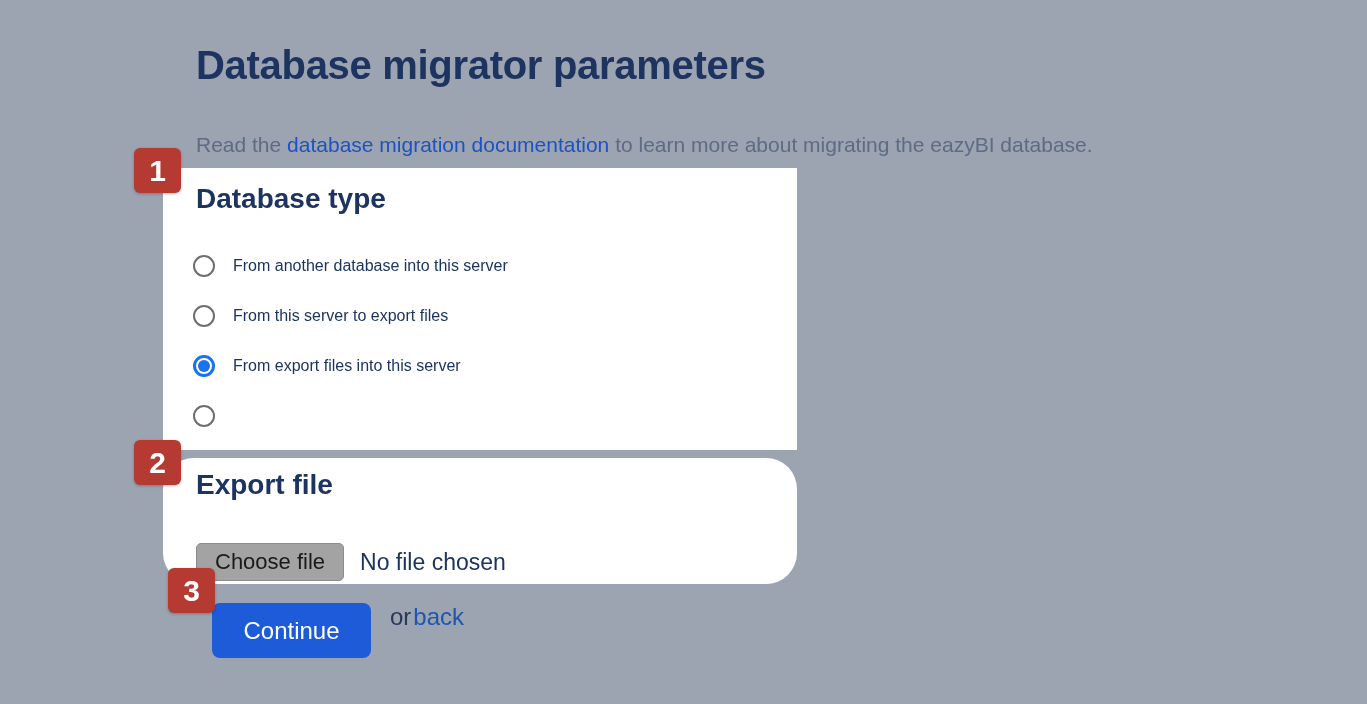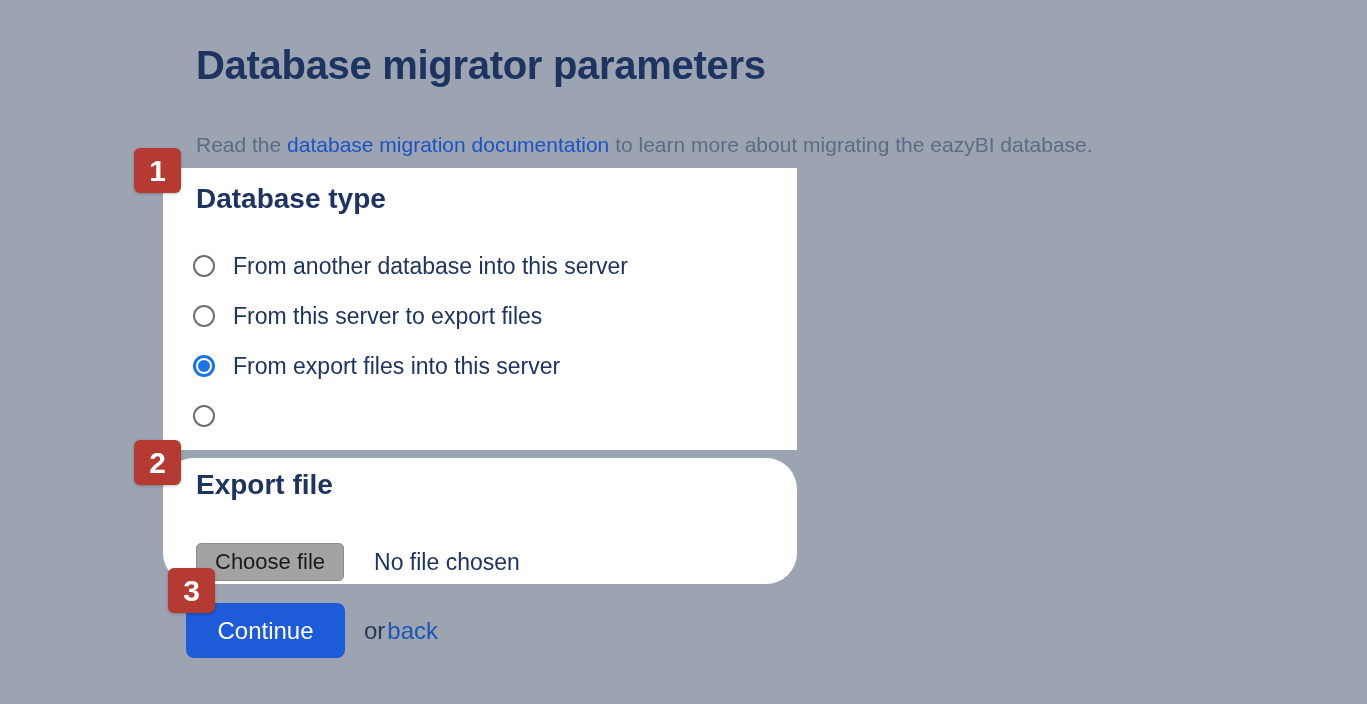--- a/index.html
+++ b/index.html
@@ -87,21 +87,21 @@
     content: "";
     position: absolute;
     left: 50%; top: 50%;
     width: 12px; height: 12px;
     margin: -6px 0 0 -6px;
     border-radius: 50%;
     background: #1a73e8;
   }
   .radio-label {
     margin-left: 18px;
-    font-size: 23px;
+    font-size: 16px;
     color: #1d3461;
   }
 
   
   .file-row {
     display: flex;
     align-items: center;
     margin: 41px 0 0 33px;
   }
   .choose-file-btn {
@@ -110,21 +110,21 @@
     padding: 0 18px;
     font-family: "Liberation Sans", sans-serif;
     font-size: 22px;
     color: #1a1a1a;
     background: #a3a3a3;
     border: 1px solid #8b8b8b;
     border-radius: 5px;
     cursor: pointer;
   }
   .no-file-text {
-    margin-left: 30px;
+    margin-left: 16px;
     font-size: 23px;
     color: #1d3461;
   }
 
   
   .badge {
     position: absolute;
     width: 47px;
     height: 45px;
     background: #b53a32;
@@ -138,25 +138,24 @@
     justify-content: center;
     z-index: 5;
   }
   .badge-1 { left: 134px; top: 148px; }
   .badge-2 { left: 134px; top: 440px; }
   .badge-3 { left: 168px; top: 568px; }
 
   
   .actions {
     position: absolute;
-    left: 186px;
+    left: 212px;
     top: 603px;
     height: 55px;
     display: flex;
-    align-items: center;
   }
   .continue-btn {
     width: 159px;
     height: 55px;
     border: none;
     border-radius: 8px;
     background: #1d5bd8;
     color: #ffffff;
     font-family: "Liberation Sans", sans-serif;
     font-size: 24px;

